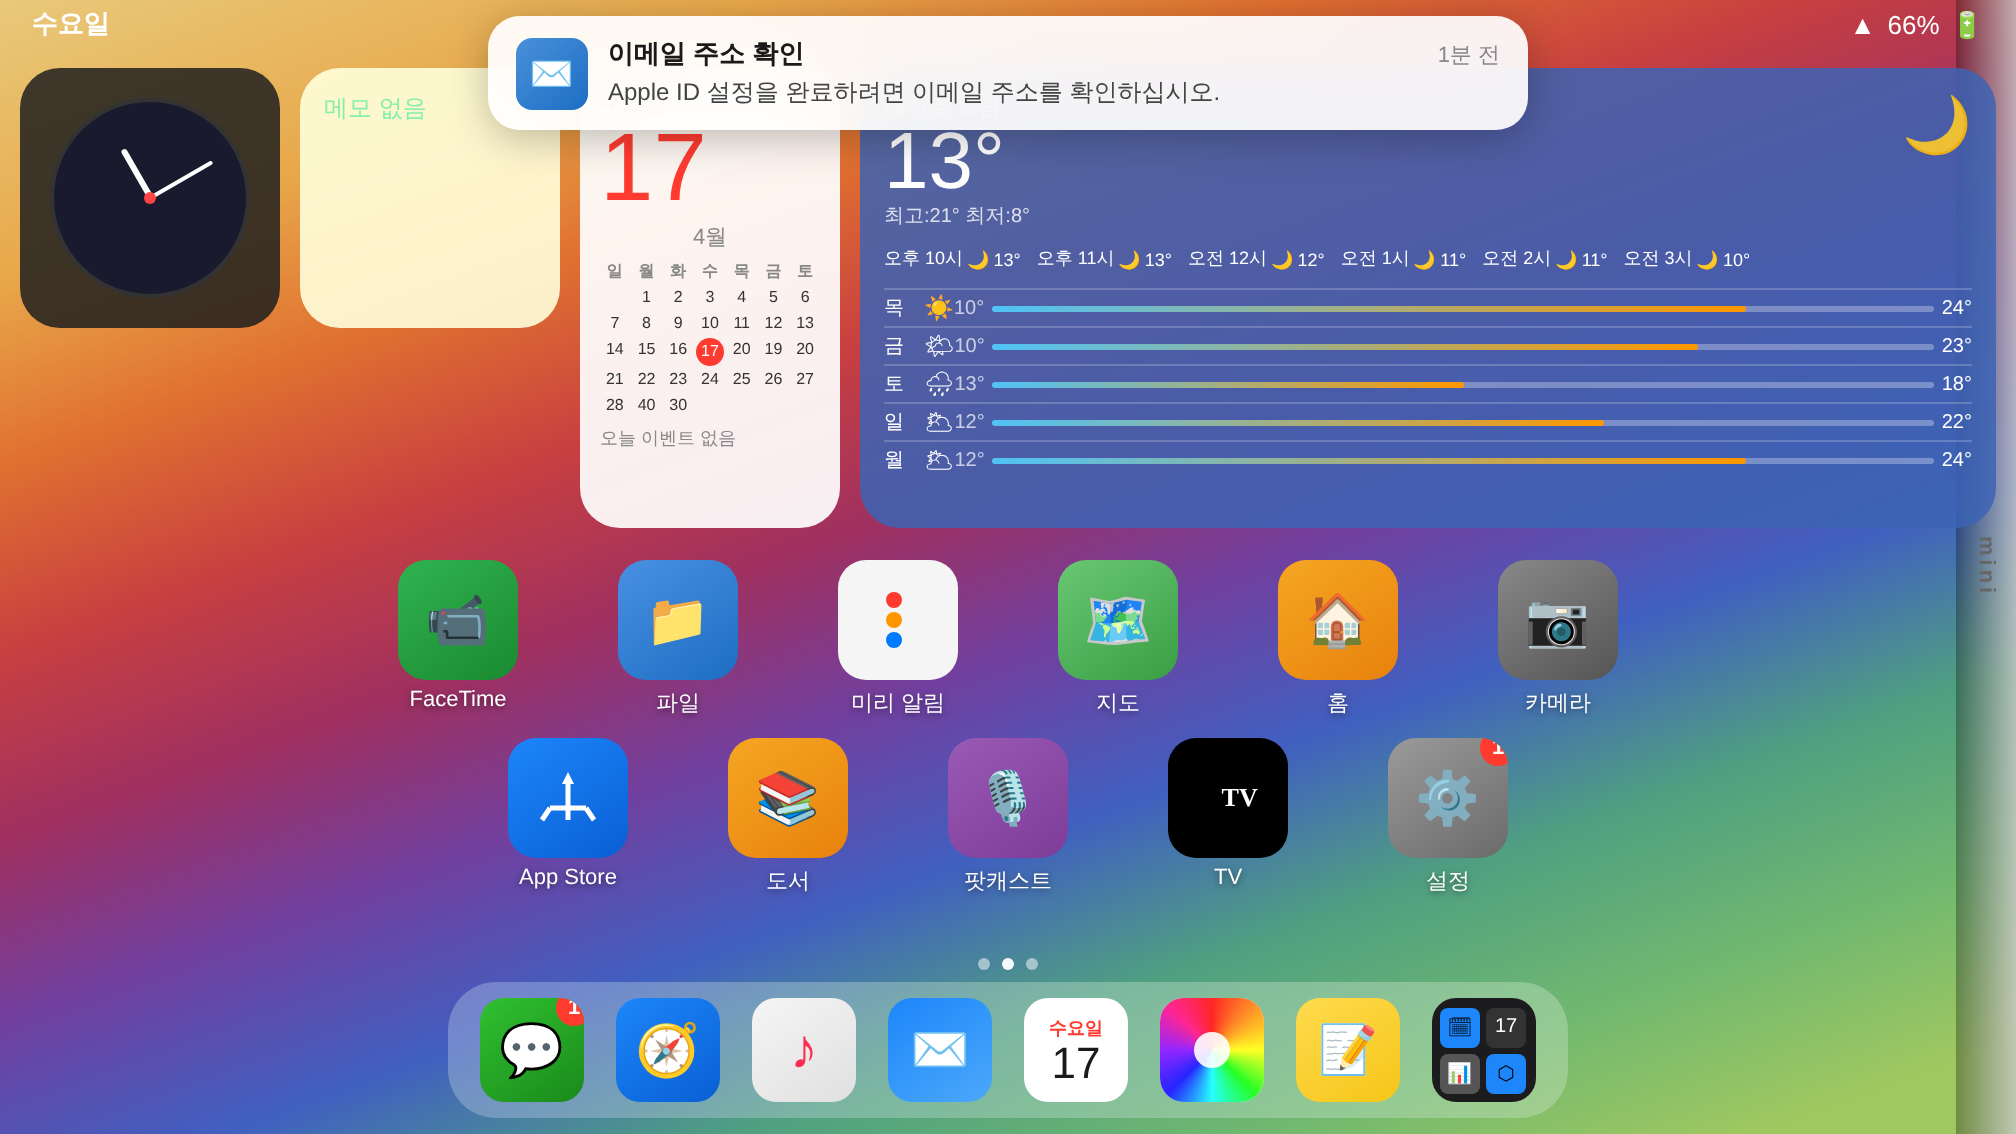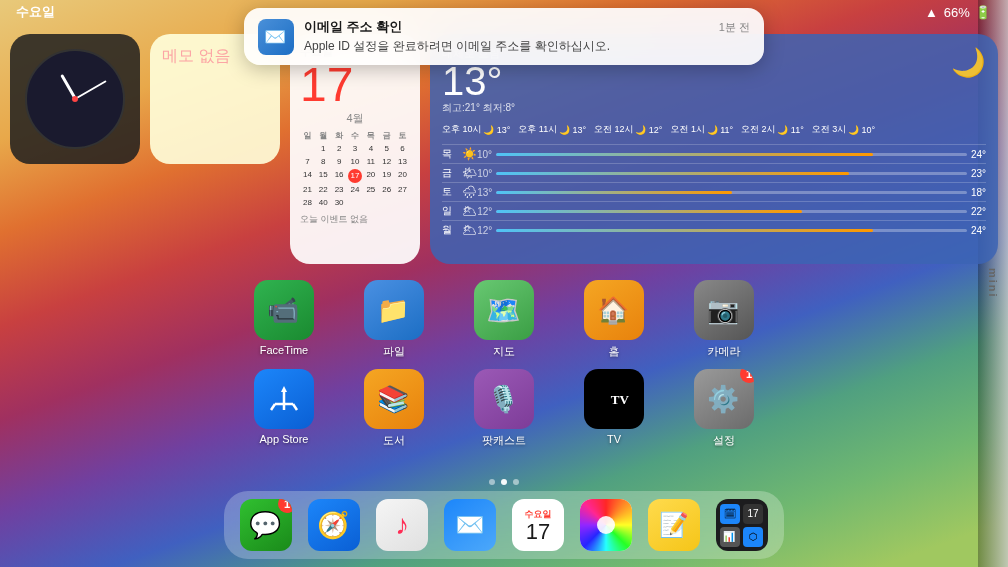--- a/index.html
+++ b/index.html
@@ -185,22 +185,22 @@
     .widget-memo {
       width: 130px;
       height: 130px;
       background: rgba(255,255,220,0.9);
       border-radius: 20px;
       padding: 12px;
       flex-shrink: 0;
     }
 
     .widget-memo .memo-text {
-      font-size: 16px;
-      color: #fca5a5;
+      font-size: 12px;
+      color: #86efac;
     }
 
     
     .widget-map {
       flex: 1;
       height: 230px;
       border-radius: 20px;
       overflow: hidden;
       background: #c8daa0;
       position: relative;
@@ -757,20 +757,39 @@
       <span class="app-label">FaceTime</span>
     </div>
 
     <div class="app-item">
       <div class="app-icon icon-files">
           <span class="files-folder">📁</span>
         </div>
       <span class="app-label">파일</span>
     </div>
 
+    <div class="app-item">
+      <div class="app-icon" style="background:#f5f5f5;padding:6px;">
+        <div class="reminders-icon-inner">
+          <div class="reminder-dot">
+              <div class="r-dot"></div>
+              <div class="r-line"></div>
+            </div>
+          <div class="reminder-dot">
+              <div class="r-dot orange"></div>
+              <div class="r-line"></div>
+            </div>
+          <div class="reminder-dot">
+              <div class="r-dot blue"></div>
+              <div class="r-line"></div>
+            </div>
+        </div>
+      </div>
+      <span class="app-label">미리 알림</span>
+    </div>
 
     <div class="app-item">
       <div class="app-icon icon-maps">
           <span>🗺️</span>
         </div>
       <span class="app-label">지도</span>
     </div>
 
     <div class="app-item">
       <div class="app-icon icon-home">

